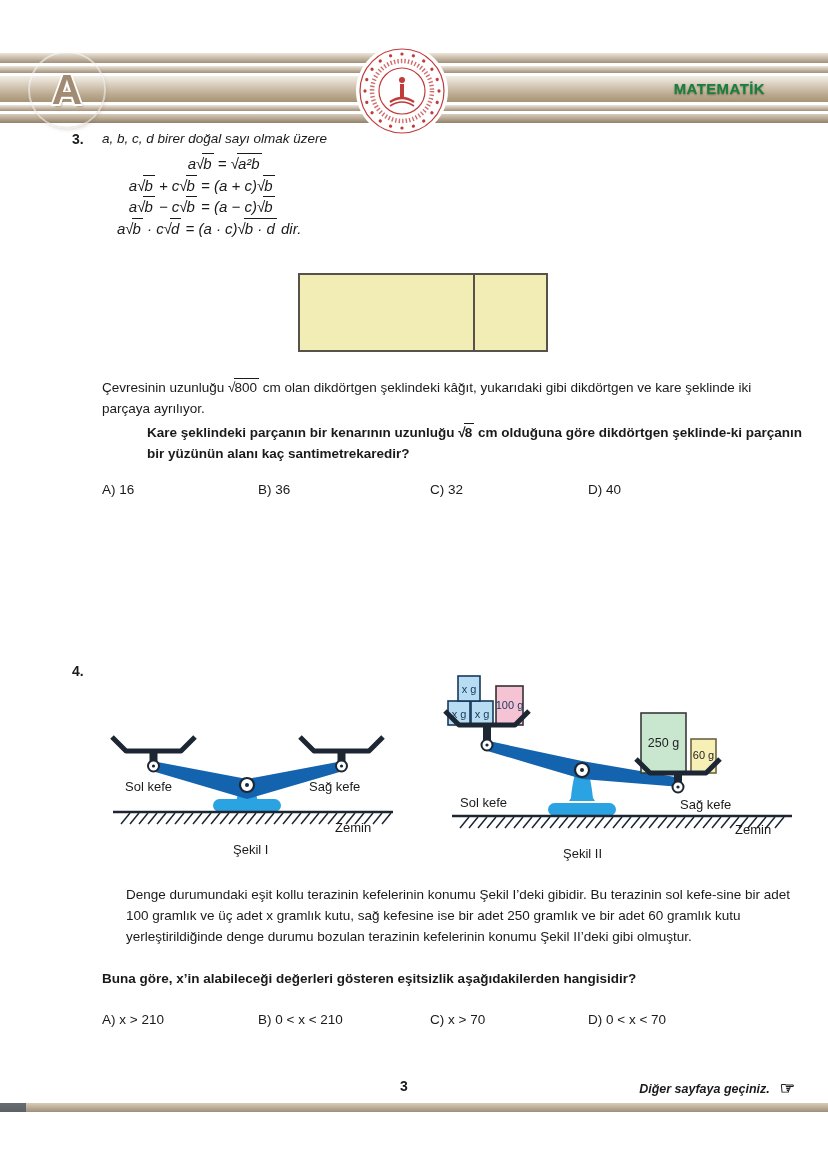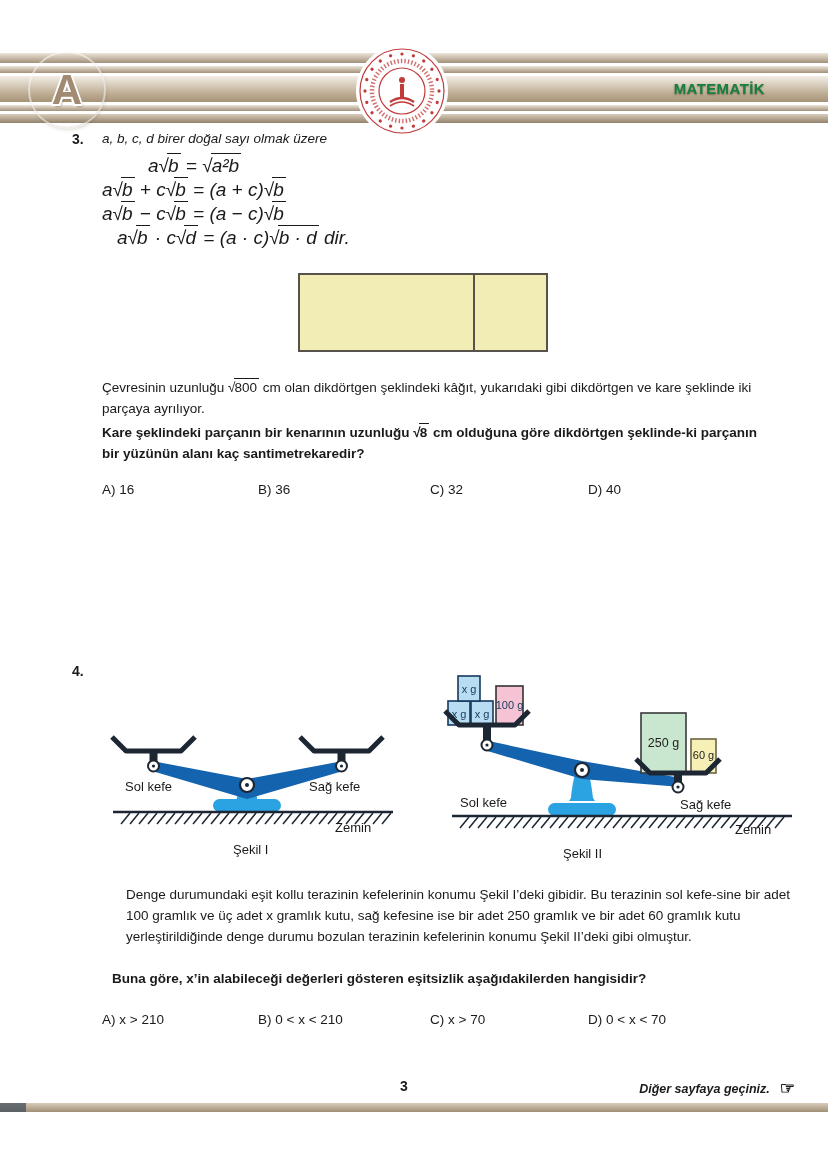--- a/index.html
+++ b/index.html
@@ -30,21 +30,21 @@
   .bold{font-weight:bold;}
   .options{position:absolute;left:102px;width:680px;display:grid;
            grid-template-columns:156px 172px 158px auto;font-size:13.5px;}
 
   
   .sr{white-space:nowrap;}
   .sr .vin{display:inline-block;border-top:1.4px solid #1a1a1a;padding:1px 2px 0 1px;margin-left:-2px;line-height:1.15;}
 
   
   .intro{position:absolute;left:102px;top:131px;font-size:13.5px;font-style:italic;}
-  .formulas{position:absolute;left:102px;top:153px;font-size:19px;font-style:italic;line-height:21.5px;}
+  .formulas{position:absolute;left:102px;top:153px;font-size:15px;font-style:italic;line-height:21.5px;text-align:center;}
   .formula.f0{margin-left:46px;}
   .formula.f3{margin-left:15px;}
   .rect-figure{position:absolute;left:298px;top:273px;width:250px;height:79px;
                border:2px solid #57524a;box-sizing:border-box;}
   .rect-divider{position:absolute;left:173px;top:0;width:2px;height:75px;background:#57524a;}
 
   
   .fig{position:absolute;}
   svg text{font-family:"Liberation Sans", sans-serif;}
 
@@ -95,21 +95,21 @@
     <div class="formula f1">a<span class="sr">√<span class="vin">b</span></span> + c<span class="sr">√<span class="vin">b</span></span> = (a + c)<span class="sr">√<span class="vin">b</span></span></div>
     <div class="formula f2">a<span class="sr">√<span class="vin">b</span></span> − c<span class="sr">√<span class="vin">b</span></span> = (a − c)<span class="sr">√<span class="vin">b</span></span></div>
     <div class="formula f3">a<span class="sr">√<span class="vin">b</span></span> · c<span class="sr">√<span class="vin">d</span></span> = (a · c)<span class="sr">√<span class="vin">b · d</span></span>  dir.</div>
   </div>
 
   <div class="rect-figure" style="background:#f1edb4;">
     <div class="rect-divider"></div>
   </div>
 
   <div class="body-text" style="top:377px;">Çevresinin uzunluğu <span class="sr">√<span class="vin">800</span></span> cm olan dikdörtgen şeklindeki kâğıt, yukarıdaki gibi dikdörtgen ve kare şeklinde iki parçaya ayrılıyor.</div>
-  <div class="body-text bold" style="top:422px;">Kare şeklindeki parçanın bir kenarının uzunluğu <span class="sr">√<span class="vin">8</span></span> cm olduğuna göre dikdörtgen şeklinde-ki parçanın bir yüzünün alanı kaç santimetrekaredir?</div>
+  <div class="body-text bold" style="top:422px;margin-left:45px;">Kare şeklindeki parçanın bir kenarının uzunluğu <span class="sr">√<span class="vin">8</span></span> cm olduğuna göre dikdörtgen şeklinde-ki parçanın bir yüzünün alanı kaç santimetrekaredir?</div>
 
   <div class="options" style="top:482px;">
     <span>A) 16</span>
     <span>B) 36</span>
     <span>C) 32</span>
     <span>D) 40</span>
   </div>
 
   <div class="qnum" style="left:72px;top:663px;">4.</div>
 
@@ -177,21 +177,21 @@
     <line x1="10" y1="148" x2="350" y2="148" stroke="#1d2733" stroke-width="2.4"></line>
     <path d="M18,160l9,-11m0,11l9,-11m0,11l9,-11m0,11l9,-11m0,11l9,-11m0,11l9,-11m0,11l9,-11m0,11l9,-11m0,11l9,-11m0,11l9,-11m0,11l9,-11m0,11l9,-11m0,11l9,-11m0,11l9,-11m0,11l9,-11m0,11l9,-11m0,11l9,-11m0,11l9,-11m0,11l9,-11m0,11l9,-11m0,11l9,-11m0,11l9,-11m0,11l9,-11m0,11l9,-11m0,11l9,-11m0,11l9,-11m0,11l9,-11m0,11l9,-11m0,11l9,-11m0,11l9,-11m0,11l9,-11m0,11l9,-11m0,11l9,-11m0,11l9,-11m0,11l9,-11m0,11l9,-11" fill="none" stroke="#1d2733" stroke-width="1.5"></path>
 
     <text x="18" y="139" font-size="13" fill="#1a1a1a">Sol kefe</text>
     <text x="238" y="141" font-size="13" fill="#1a1a1a">Sağ kefe</text>
     <text x="293" y="166" font-size="13" fill="#1a1a1a">Zemin</text>
     <text x="121" y="190" font-size="13" fill="#1a1a1a">Şekil II</text>
   </svg>
 
   <div class="body-text" style="top:884px;margin-left:24px;">Denge durumundaki eşit kollu terazinin kefelerinin konumu Şekil I’deki gibidir. Bu terazinin sol kefe-sine bir adet 100 gramlık ve üç adet x gramlık kutu, sağ kefesine ise bir adet 250 gramlık ve bir adet 60 gramlık kutu yerleştirildiğinde denge durumu bozulan terazinin kefelerinin konumu Şekil II’deki gibi olmuştur.</div>
-  <div class="body-text bold" style="top:968px;margin-left:10px;">Buna göre, x’in alabileceği değerleri gösteren eşitsizlik aşağıdakilerden hangisidir?</div>
+  <div class="body-text bold" style="top:968px;">Buna göre, x’in alabileceği değerleri gösteren eşitsizlik aşağıdakilerden hangisidir?</div>
 
   <div class="options" style="top:1012px;">
     <span>A) x &gt; 210</span>
     <span>B) 0 &lt; x &lt; 210</span>
     <span>C) x &gt; 70</span>
     <span>D) 0 &lt; x &lt; 70</span>
   </div>
 
   <div class="page-num">3</div>
   <div class="footer-note">

